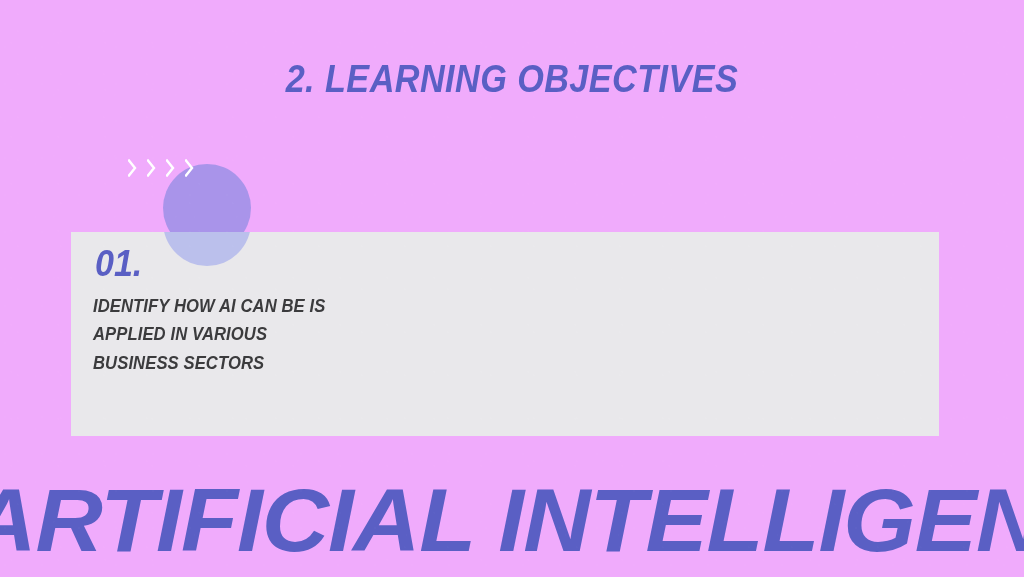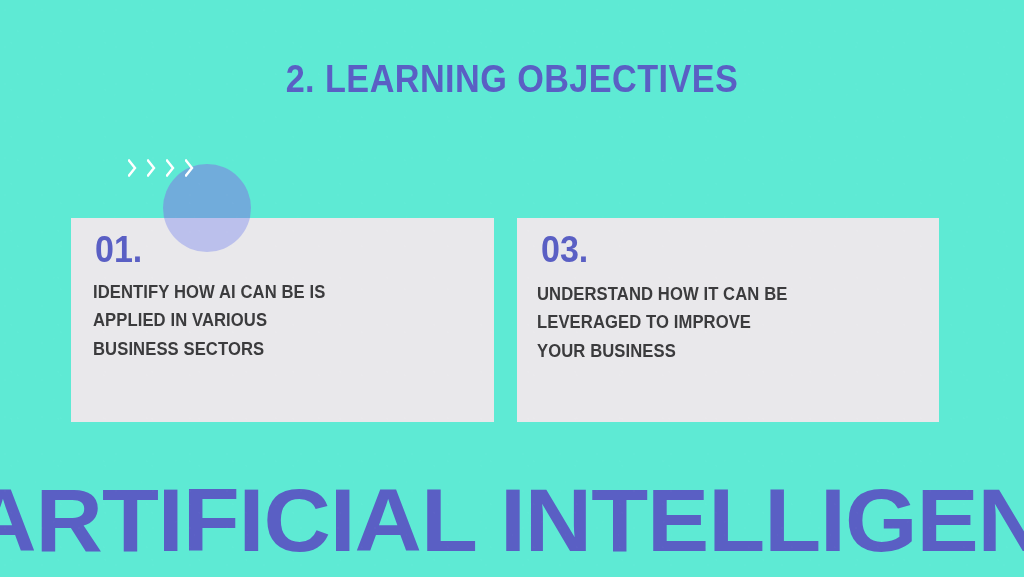--- a/index.html
+++ b/index.html
@@ -11,22 +11,23 @@
     width: 1024px;
     height: 577px;
     overflow: hidden;
     font-family: "Liberation Sans", sans-serif;
   }
 
   #slide {
     position: relative;
     width: 1024px;
     height: 577px;
-    background: #5eead4;
+    background: #f0abfc;
     overflow: hidden;
+    font-style: italic;
   }
 
   
   #noise-overlay {
     position: absolute;
     inset: 0;
     pointer-events: none;
     opacity: 0.55;
     background-image:
       radial-gradient(circle at 13% 27%, rgba(255,255,255,0.030) 0 1px, transparent 1px),
@@ -82,21 +83,21 @@
     height: 88px;
     border-radius: 50%;
     background: rgba(126,134,223,0.62);
     z-index: 6;
   }
 
   
   #cards {
     position: absolute;
     left: 71px;
-    top: 218px;
+    top: 232px;
     width: 868px;
     height: 204px;
     display: flex;
     gap: 23px;
     z-index: 7;
   }
   .card {
     position: relative;
     flex: 1 1 0;
     background: #e9e8eb;
@@ -191,22 +192,18 @@
 
   <div id="cards">
 
     <div class="card" id="card-1">
       <div id="deco-circle-overlay"></div>
       <div class="card-number">01.</div>
       <div class="card-text">IDENTIFY HOW AI CAN BE IS APPLIED IN VARIOUS BUSINESS SECTORS</div>
     </div>
 
 
-    <div class="card" id="card-3">
-      <div class="card-number">03.</div>
-      <div class="card-text">UNDERSTAND HOW IT CAN BE LEVERAGED TO IMPROVE YOUR BUSINESS</div>
-    </div>
 
   </div>
 
   <div id="headline">ARTIFICIAL INTELLIGENCE (AI)</div>
 
 </div>
 
 </body></html>

